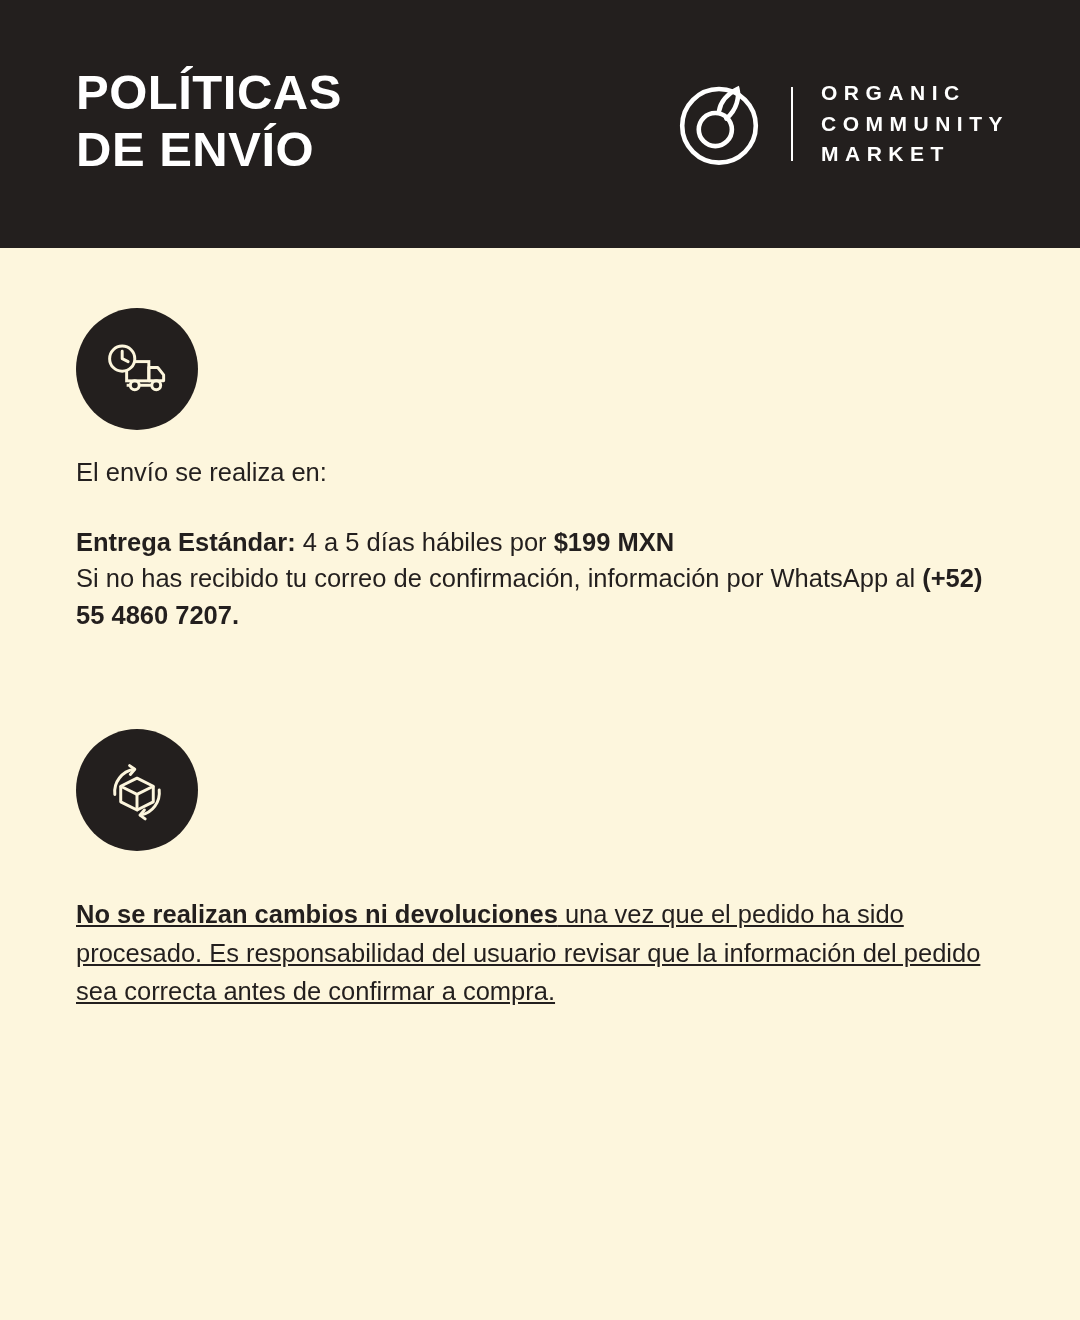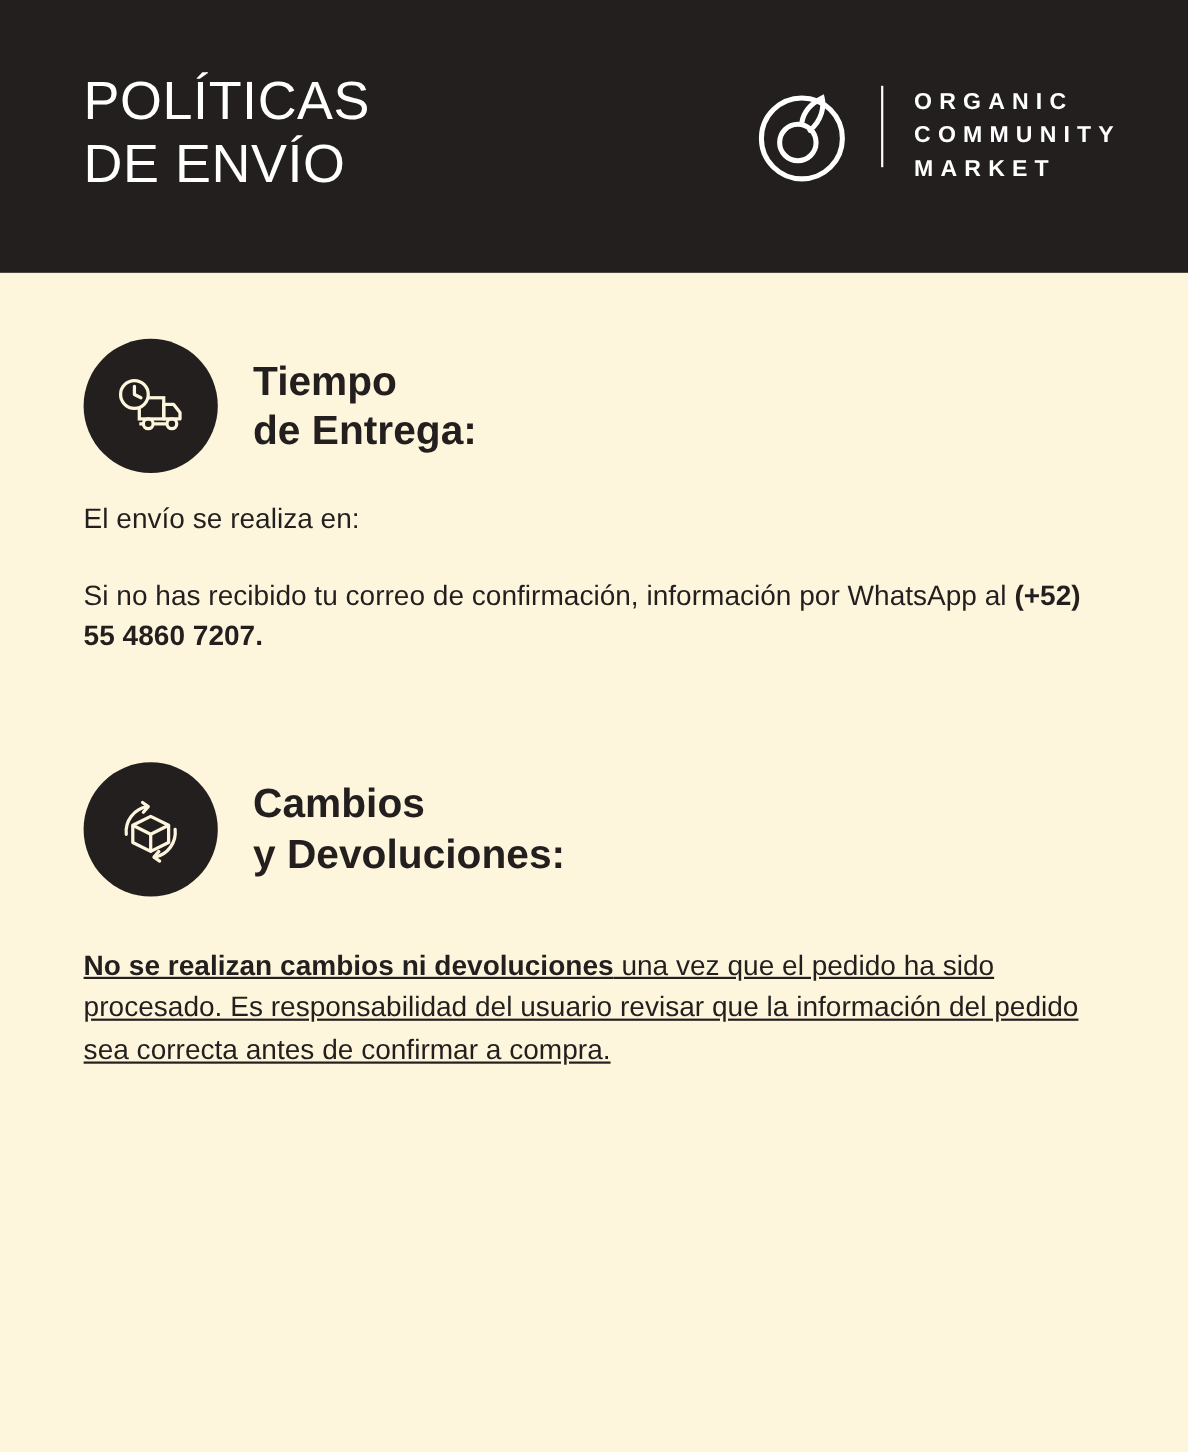--- a/index.html
+++ b/index.html
@@ -22,33 +22,33 @@
     width: 100%;
     box-sizing: border-box;
     display: flex;
     align-items: center;
     padding: 0 72px 0 76px;
     position: relative;
   }
   .header-title {
     color: #ffffff;
     font-size: 49px;
-    font-weight: normal;
+    font-weight: bold;
     line-height: 1.17;
     letter-spacing: 0.5px;
     white-space: pre-line;
     margin-top: -6px;
   }
   .brand {
     position: absolute;
-    right: 61px;
+    right: 71px;
     top: 50%;
     transform: translateY(-50%);
     display: flex;
-    align-items: flex-start;
+    align-items: center;
   }
   .brand-mark {
     width: 92px;
     height: 92px;
     flex: 0 0 auto;
   }
   .brand-divider {
     width: 2px;
     height: 74px;
     background: #ffffff;
@@ -156,48 +156,45 @@
           <path d="M66 48 H78 L86 58 V66 H66 Z" fill="none" stroke="#fdf6dd" stroke-width="4" stroke-linejoin="round"></path>
           <circle cx="47" cy="72" r="6" fill="none" stroke="#fdf6dd" stroke-width="4"></circle>
           <circle cx="76" cy="72" r="6" fill="none" stroke="#fdf6dd" stroke-width="4"></circle>
           <line x1="53" y1="72" x2="70" y2="72" stroke="#fdf6dd" stroke-width="4"></line>
           <line x1="36" y1="72" x2="41" y2="72" stroke="#fdf6dd" stroke-width="4"></line>
 
           <circle cx="30" cy="36" r="17" fill="#231f1e" stroke="#fdf6dd" stroke-width="4"></circle>
           <polyline points="30,26 30,36 38,40" fill="none" stroke="#fdf6dd" stroke-width="4" stroke-linecap="round" stroke-linejoin="round"></polyline>
         </svg>
       </div>
-      <div class="section-title">Tiempo
-de Entrega:</div>
     </div>
 
     <p class="para lead">El envío se realiza en:</p>
 
     <p class="para block">
+      <span class="line"><b>Entrega Estándar:</b><span> 4 a 5 días hábiles por </span><b>$199 MXN</b></span>
       <span>Si no has recibido tu correo de confirmación, información por WhatsApp al </span><b>(+52) 55 4860 7207.</b>
     </p>
   </div>
 
   <div class="section second">
     <div class="section-head">
       <div class="badge">
         <svg viewBox="0 0 100 100" xmlns="http://www.w3.org/2000/svg">
 
           <path d="M50 34 L72 45 L50 56 L28 45 Z" fill="none" stroke="#fdf6dd" stroke-width="4" stroke-linejoin="round"></path>
           <path d="M28 45 V66 L50 77 V56" fill="none" stroke="#fdf6dd" stroke-width="4" stroke-linejoin="round"></path>
           <path d="M72 45 V66 L50 77" fill="none" stroke="#fdf6dd" stroke-width="4" stroke-linejoin="round"></path>
 
           <path d="M20 56 A31 31 0 0 1 46 22" fill="none" stroke="#fdf6dd" stroke-width="4" stroke-linecap="round"></path>
           <polyline points="40,17 47,22 41,29" fill="none" stroke="#fdf6dd" stroke-width="4" stroke-linecap="round" stroke-linejoin="round"></polyline>
           <path d="M80 50 A31 31 0 0 1 55 84" fill="none" stroke="#fdf6dd" stroke-width="4" stroke-linecap="round"></path>
           <polyline points="61,89 54,84 60,77" fill="none" stroke="#fdf6dd" stroke-width="4" stroke-linecap="round" stroke-linejoin="round"></polyline>
         </svg>
       </div>
-      <div class="section-title">Cambios
-y Devoluciones:</div>
     </div>
 
     <p class="para body">
       <b>No se realizan cambios ni devoluciones</b><span> una vez que el pedido ha sido procesado. Es responsabilidad del usuario revisar que la información del pedido sea correcta antes de confirmar a compra.</span>
     </p>
   </div>
 
 </div>
 
 </body></html>

